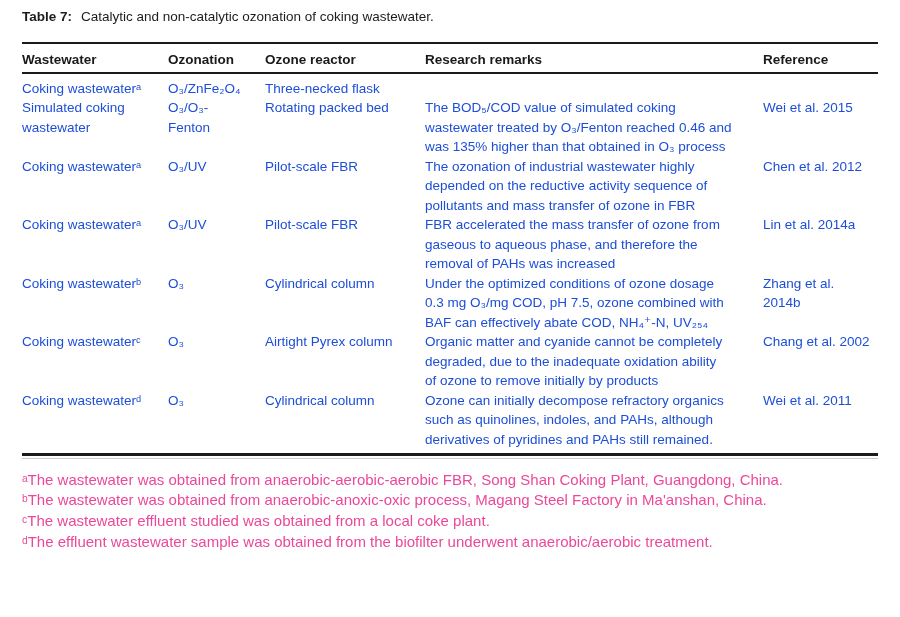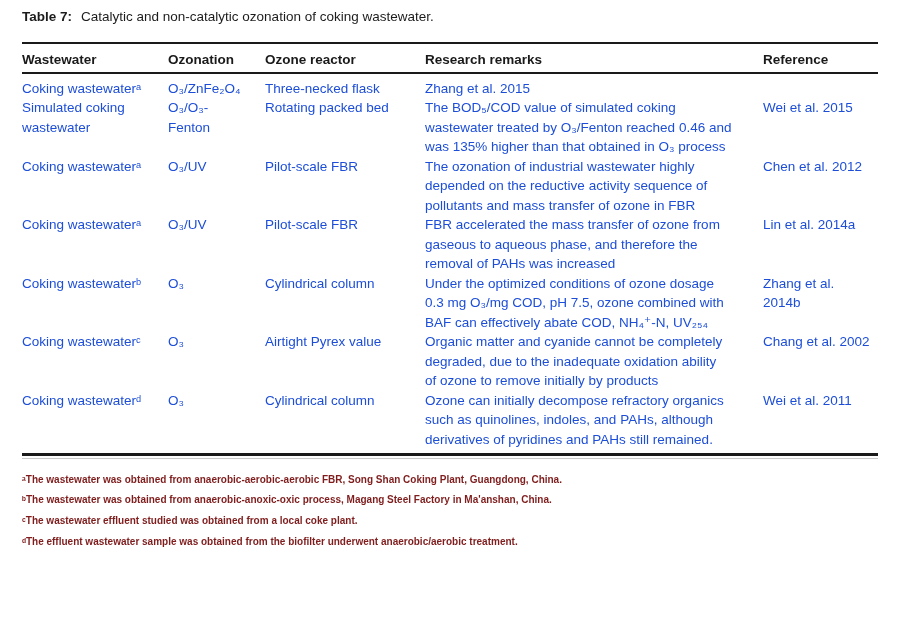--- a/index.html
+++ b/index.html
@@ -51,24 +51,24 @@
     font-size: 13.5px;
     line-height: 19.5px;
     white-space: pre-line;
     color: #1d4ed8;
     padding-right: 8px;
   }
   .rule-bottom { height: 2.5px; background: #1a1a1a; }
   .rule-bottom-shadow { height: 1px; background: #c9c9c9; margin-top: 2px; }
   .footnotes { margin-top: 11px; }
   .footnote {
-    font-size: 10px;
+    font-size: 15px;
     line-height: 20.8px;
-    color: #7f1d1d;
-    font-weight: 700;
+    color: #ec4899;
+    font-weight: 400;
   }
 </style>
 </head>
 <body>
 
 <div class="page">
   <div class="content">
 
     <div class="caption">
       <span class="cap-label">Table 7:</span><span>Catalytic and non-catalytic ozonation of coking wastewater.</span>
@@ -85,21 +85,20 @@
     </div>
 
     <div class="rule-mid"></div>
 
     <div class="tbody">
 
       <div class="trow">
         <div class="tcell">Coking wastewaterᵃ</div>
         <div class="tcell">O₃/ZnFe₂O₄</div>
         <div class="tcell">Three-necked flask</div>
-        <div class="tcell">Zhang et al. 2015</div>
       </div>
 
       <div class="trow">
         <div class="tcell">Simulated coking
 wastewater</div>
         <div class="tcell">O₃/O₃-
 Fenton</div>
         <div class="tcell">Rotating packed bed</div>
         <div class="tcell">The BOD₅/COD value of simulated coking
 wastewater treated by O₃/Fenton reached 0.46 and
@@ -133,21 +132,21 @@
         <div class="tcell">Cylindrical column</div>
         <div class="tcell">Under the optimized conditions of ozone dosage
 0.3 mg O₃/mg COD, pH 7.5, ozone combined with
 BAF can effectively abate COD, NH₄⁺-N, UV₂₅₄</div>
         <div class="tcell">Zhang et al. 2014b</div>
       </div>
 
       <div class="trow">
         <div class="tcell">Coking wastewaterᶜ</div>
         <div class="tcell">O₃</div>
-        <div class="tcell">Airtight Pyrex value</div>
+        <div class="tcell">Airtight Pyrex column</div>
         <div class="tcell">Organic matter and cyanide cannot be completely
 degraded, due to the inadequate oxidation ability
 of ozone to remove initially by products</div>
         <div class="tcell">Chang et al. 2002</div>
       </div>
 
       <div class="trow">
         <div class="tcell">Coking wastewaterᵈ</div>
         <div class="tcell">O₃</div>
         <div class="tcell">Cylindrical column</div>

